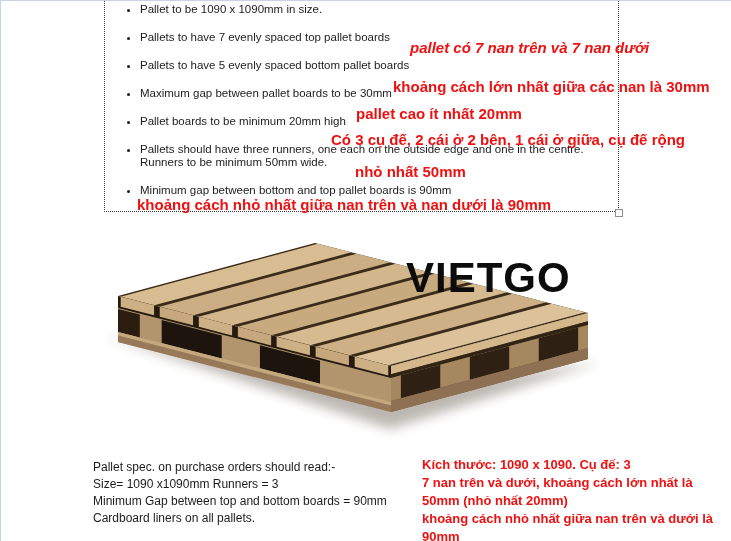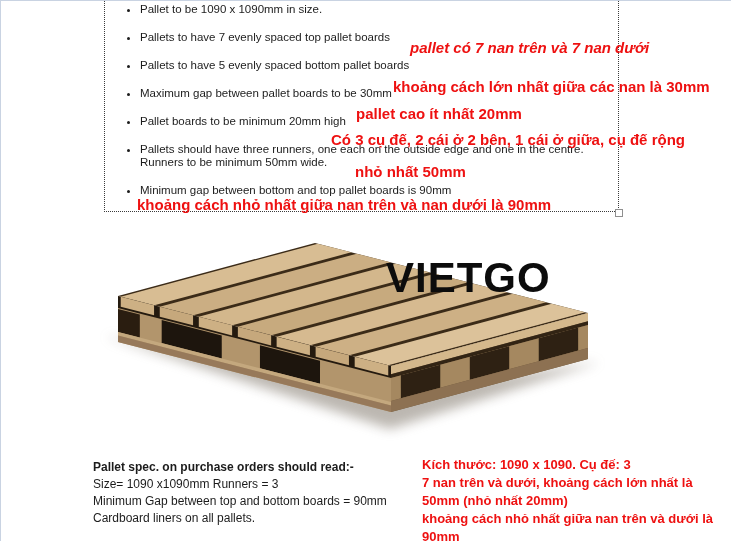--- a/index.html
+++ b/index.html
@@ -32,30 +32,30 @@
     white-space:pre-line;letter-spacing:0px;color:#1c1c1c;
   }
 
   .red-note{
     position:absolute;color:#ee1111;font-weight:bold;
     font-size:15px;line-height:18px;white-space:nowrap;
   }
 
   .pallet-wrap{position:absolute;left:90px;top:232px;width:520px;height:210px;}
   .watermark{
-    position:absolute;left:386px;top:254px;
+    position:absolute;left:406px;top:254px;
     font-size:42px;font-weight:bold;letter-spacing:1px;color:#0c0c0c;
     font-family:"Liberation Sans","DejaVu Sans",sans-serif;
   }
 
   .purchase-spec{
     position:absolute;left:93px;top:459px;width:345px;
     font-size:12px;line-height:17px;color:#1c1c1c;
   }
-  .purchase-spec .ps-title{font-weight:bold;}
+  .purchase-spec .ps-title{font-weight:normal;}
   .summary-vi{
     position:absolute;left:422px;top:456px;width:305px;
     font-size:13px;line-height:18px;font-weight:bold;color:#ee1111;
     white-space:pre-line;
   }
 </style>
 </head>
 <body>
 
 <div class="edge-top"></div>

